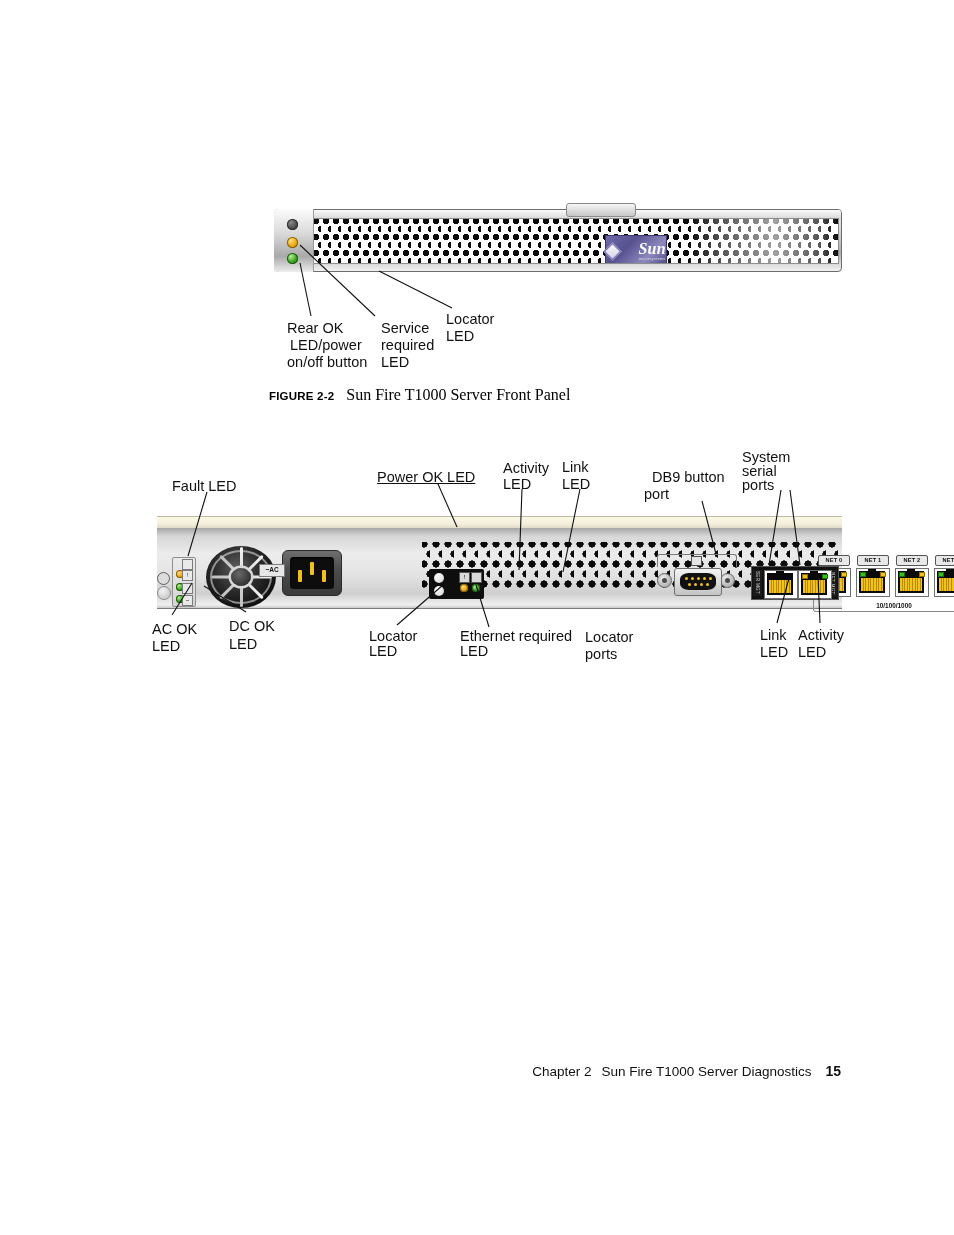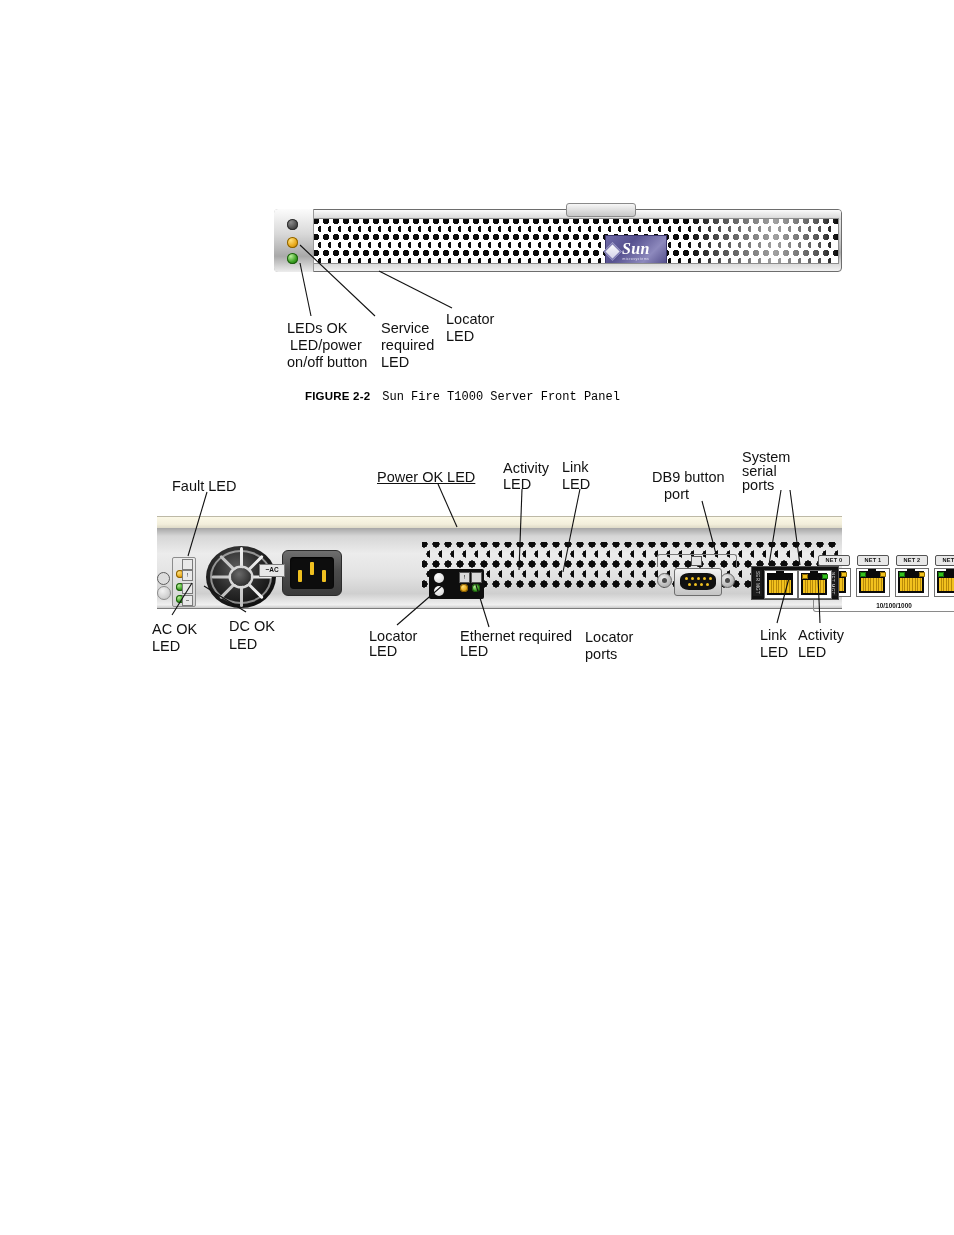--- a/index.html
+++ b/index.html
@@ -46,21 +46,21 @@
   .led.dark  {background:radial-gradient(circle at 34% 30%,#8c8c8c,#4a4a4a 60%,#303030);
               box-shadow:0 0 0 1px #2d2d2d inset;}
   .led.amber {background:radial-gradient(circle at 34% 30%,#ffe07a,#e8a91a 55%,#b47d00);
               box-shadow:0 0 0 1px #8a6000 inset;}
   .led.green {background:radial-gradient(circle at 34% 30%,#b9f09a,#3aa021 55%,#1e6c10);
               box-shadow:0 0 0 1px #1c5c0e inset;}
 
   .sunlogo{position:absolute;left:291px;top:16px;width:60px;height:30px;
            background:linear-gradient(135deg,#6f6aa8 0%,#56518f 35%,#8d89bd 70%,#4e4986 100%);
            border:1px solid #3a356b;display:flex;align-items:center;
-           justify-content:flex-start;gap:3px;}
+           justify-content:space-between;gap:3px;}
   .sun-diamond{width:13px;height:13px;transform:rotate(45deg);
                background:linear-gradient(135deg,#ffffff,#cfcde6);
                box-shadow:inset 0 0 0 1.5px #7f7bb3;}
   .sun-word{display:flex;flex-direction:column;align-items:center;line-height:1;}
   .sun-word .s1{font-family:"Liberation Serif",serif;font-style:italic;
                 font-weight:700;font-size:16px;color:#ffffff;letter-spacing:.3px;}
   .sun-word .s2{font-size:3.4px;color:#e3e1f2;letter-spacing:.5px;margin-top:1px;}
 
   
   #rear-panel{position:absolute;left:157px;top:516px;width:685px;height:92px;}
@@ -162,22 +162,22 @@
   
   .sc-block{position:absolute;left:594px;top:38px;width:86px;height:32px;
             background:#111;border:1px solid #555;}
   .sc-side{position:absolute;top:3px;width:9px;height:26px;background:#1b1b1b;
            color:#d8d8d8;font-size:4.6px;writing-mode:vertical-rl;
            text-align:center;line-height:9px;letter-spacing:.3px;}
 
   
   .cap{position:absolute;white-space:nowrap;}
   .cap .k{font-family:"Liberation Sans",sans-serif;font-weight:700;font-size:11.5px;
-          letter-spacing:.2px;color:#000;margin-left:36px;}
-  .cap .t{font-family:Liberation Mono, monospace;font-size:12px;color:#000;
+          letter-spacing:.2px;color:#000;}
+  .cap .t{font-family:Liberation Serif, serif;font-size:16px;color:#000;
           margin-left:12px;}
 
   
   #footer{position:absolute;left:0;top:1062px;width:954px;text-align:right;
           padding-right:113px;box-sizing:border-box;}
   #footer span{font-size:13.5px;color:#111;}
   #footer .pg{font-weight:700;margin-left:14px;font-size:14px;}
   #footer .ch{margin-right:10px;}
 </style>
 </head>
@@ -201,21 +201,21 @@
         </div>
       </div>
     </div>
 
     <div class="fp-leftcap"></div>
     <div class="led dark" style="left:13px;top:10px;width:11px;height:11px;"></div>
     <div class="led amber" style="left:13px;top:28px;width:11px;height:11px;"></div>
     <div class="led green" style="left:13px;top:44px;width:11px;height:11px;"></div>
   </div>
 
-  <div class="lbl" style="left:287px;top:320px;">LEDs OK</div>
+  <div class="lbl" style="left:287px;top:320px;">Rear OK</div>
   <div class="lbl" style="left:290px;top:337px;">LED/power</div>
   <div class="lbl" style="left:287px;top:354px;">on/off button</div>
 
   <div class="lbl" style="left:381px;top:320px;">Service</div>
   <div class="lbl" style="left:381px;top:337px;">required</div>
   <div class="lbl" style="left:381px;top:354px;">LED</div>
 
   <div class="lbl" style="left:446px;top:311px;">Locator</div>
   <div class="lbl" style="left:446px;top:328px;">LED</div>
 
@@ -355,21 +355,21 @@
 
   <div class="lbl" style="left:377px;top:469px;text-decoration:underline;">Power OK LED</div>
 
   <div class="lbl" style="left:503px;top:460px;">Activity</div>
   <div class="lbl" style="left:503px;top:476px;">LED</div>
 
   <div class="lbl" style="left:562px;top:459px;">Link</div>
   <div class="lbl" style="left:562px;top:476px;">LED</div>
 
   <div class="lbl" style="left:652px;top:469px;">DB9 button</div>
-  <div class="lbl" style="left:664px;top:486px;">port</div>
+  <div class="lbl" style="left:644px;top:486px;">port</div>
 
   <div class="lbl" style="left:742px;top:449px;">System</div>
   <div class="lbl" style="left:742px;top:463px;">serial</div>
   <div class="lbl" style="left:742px;top:477px;">ports</div>
 
   <div class="lbl" style="left:152px;top:621px;">AC OK</div>
   <div class="lbl" style="left:152px;top:638px;">LED</div>
 
   <div class="lbl" style="left:229px;top:618px;">DC OK</div>
   <div class="lbl" style="left:229px;top:636px;">LED</div>
@@ -407,14 +407,17 @@
 
       <path d="M172,615 L192,583"></path>
       <path d="M246,612 L204,586"></path>
       <path name="x" d="M397,625 L443,585"></path>
       <path d="M489,627 L476,585"></path>
       <path d="M777,623 L789,578"></path>
       <path d="M820,623 L818,577"></path>
     </g>
   </svg>
 
+  <div id="footer">
+    <span class="ch">Chapter 2</span><span>Sun Fire T1000 Server Diagnostics</span><span class="pg">15</span>
+  </div>
 
 </div>
 
 </body></html>

